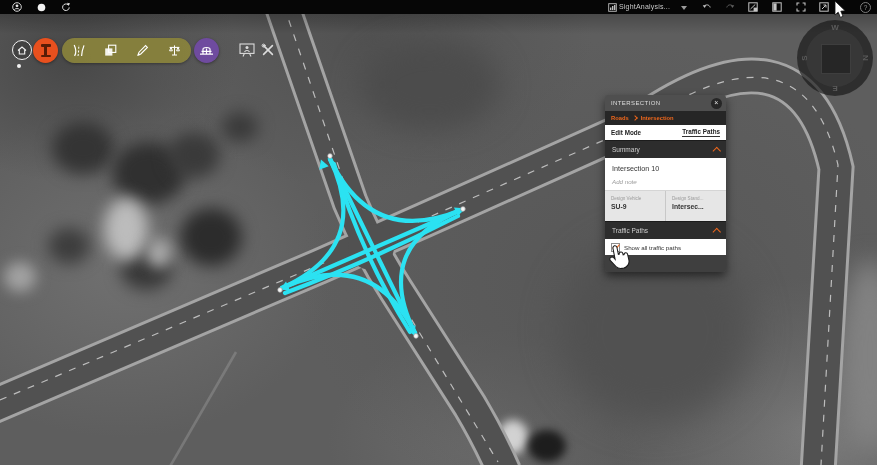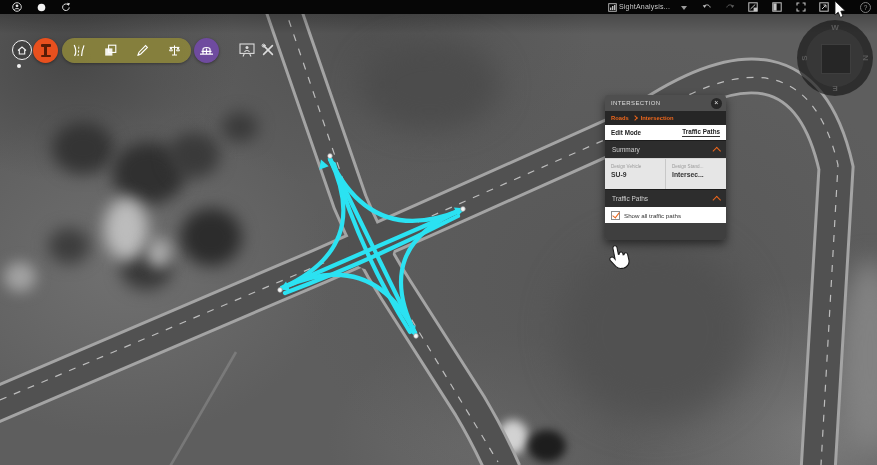--- a/index.html
+++ b/index.html
@@ -324,20 +324,24 @@
       <span>Intersection</span>
     </div>
     <div class="p-editrow">
       <span>Edit Mode</span>
       <span class="val">Traffic Paths</span>
     </div>
     <div class="p-sechead">
       <span>Summary</span>
       <span class="chev-up"></span>
     </div>
+    <div class="p-body">
+      <div class="p-name">Intersection 10</div>
+      <div class="p-note">Add note</div>
+    </div>
     <div class="p-specs">
       <div class="spec">
         <div class="lab">Design Vehicle</div>
         <div class="val">SU-9</div>
       </div>
       <div class="spec">
         <div class="lab">Design Stand...</div>
         <div class="val">Intersec...</div>
       </div>
     </div>

